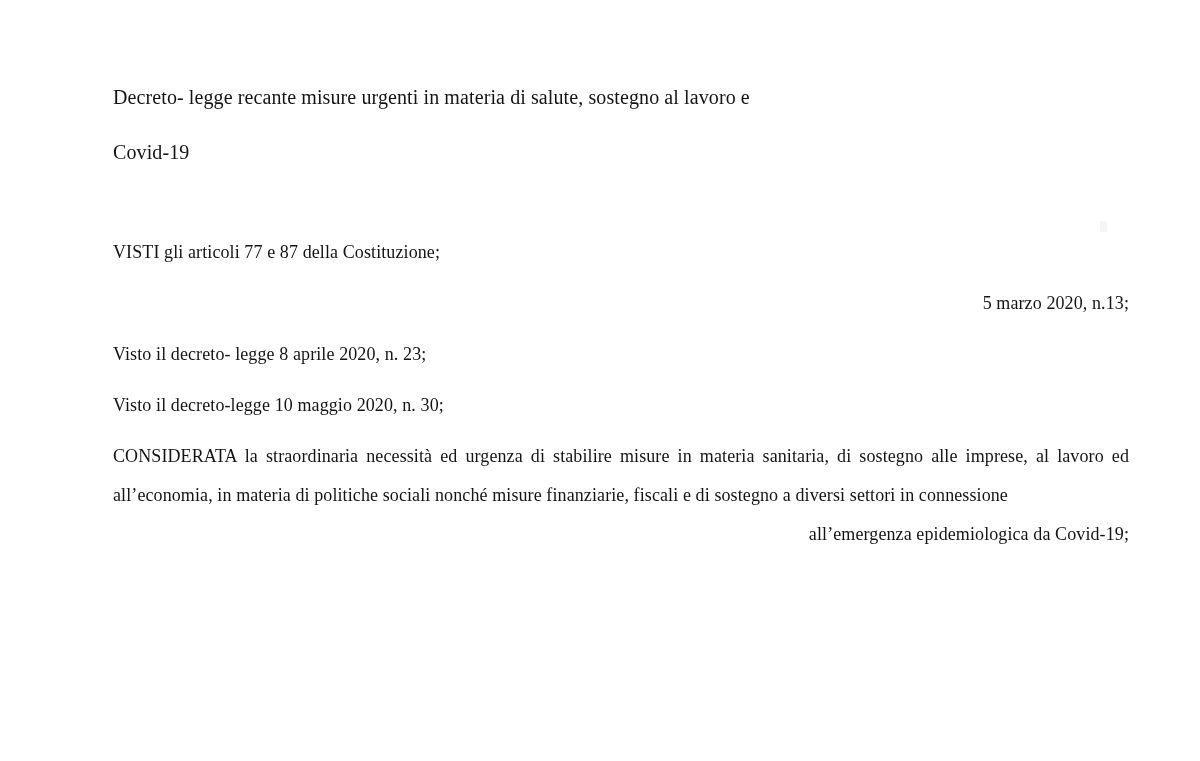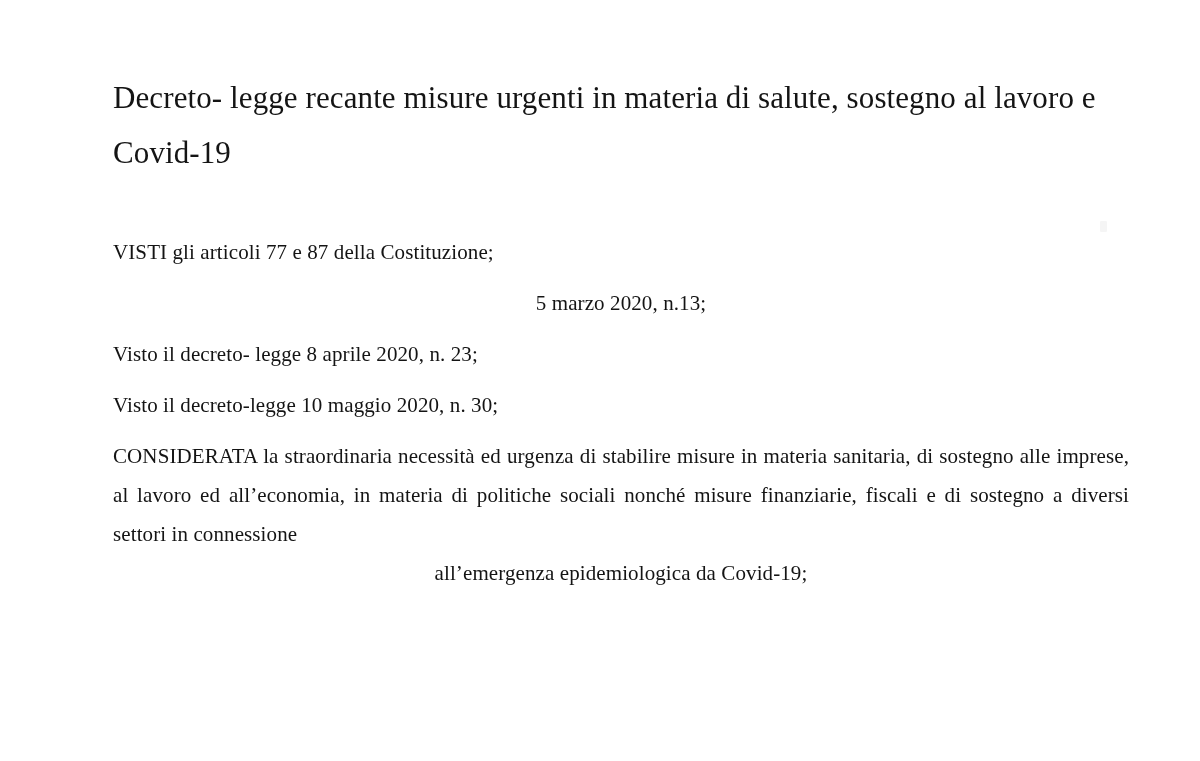--- a/index.html
+++ b/index.html
@@ -30,48 +30,48 @@
     left: 113px;
     top: 0;
     width: 1016px;
   }
 
   
   .title-block {
     margin-top: 78px;
     text-align: justify;
     text-justify: inter-word;
-    font-size: 31px;
+    font-size: 20px;
     line-height: 39px;
     letter-spacing: 0.1px;
   }
   .title-block .last-line {
     text-align: left;
     margin-top: 16px;
   }
 
   
   .recitals {
     margin-top: 61px;
   }
 
   .para {
     text-align: justify;
     text-justify: inter-word;
-    font-size: 21px;
+    font-size: 18px;
     line-height: 39px;
     letter-spacing: 0.1px;
     margin: 0 0 12px 0;
   }
   
   .para.single {
     text-align: left;
   }
   .para .last-line {
-    text-align: center;
+    text-align: right;
   }
 
   
   .para.clipped {
     margin-bottom: 0;
   }
 
   
   .speck {
     position: absolute;

